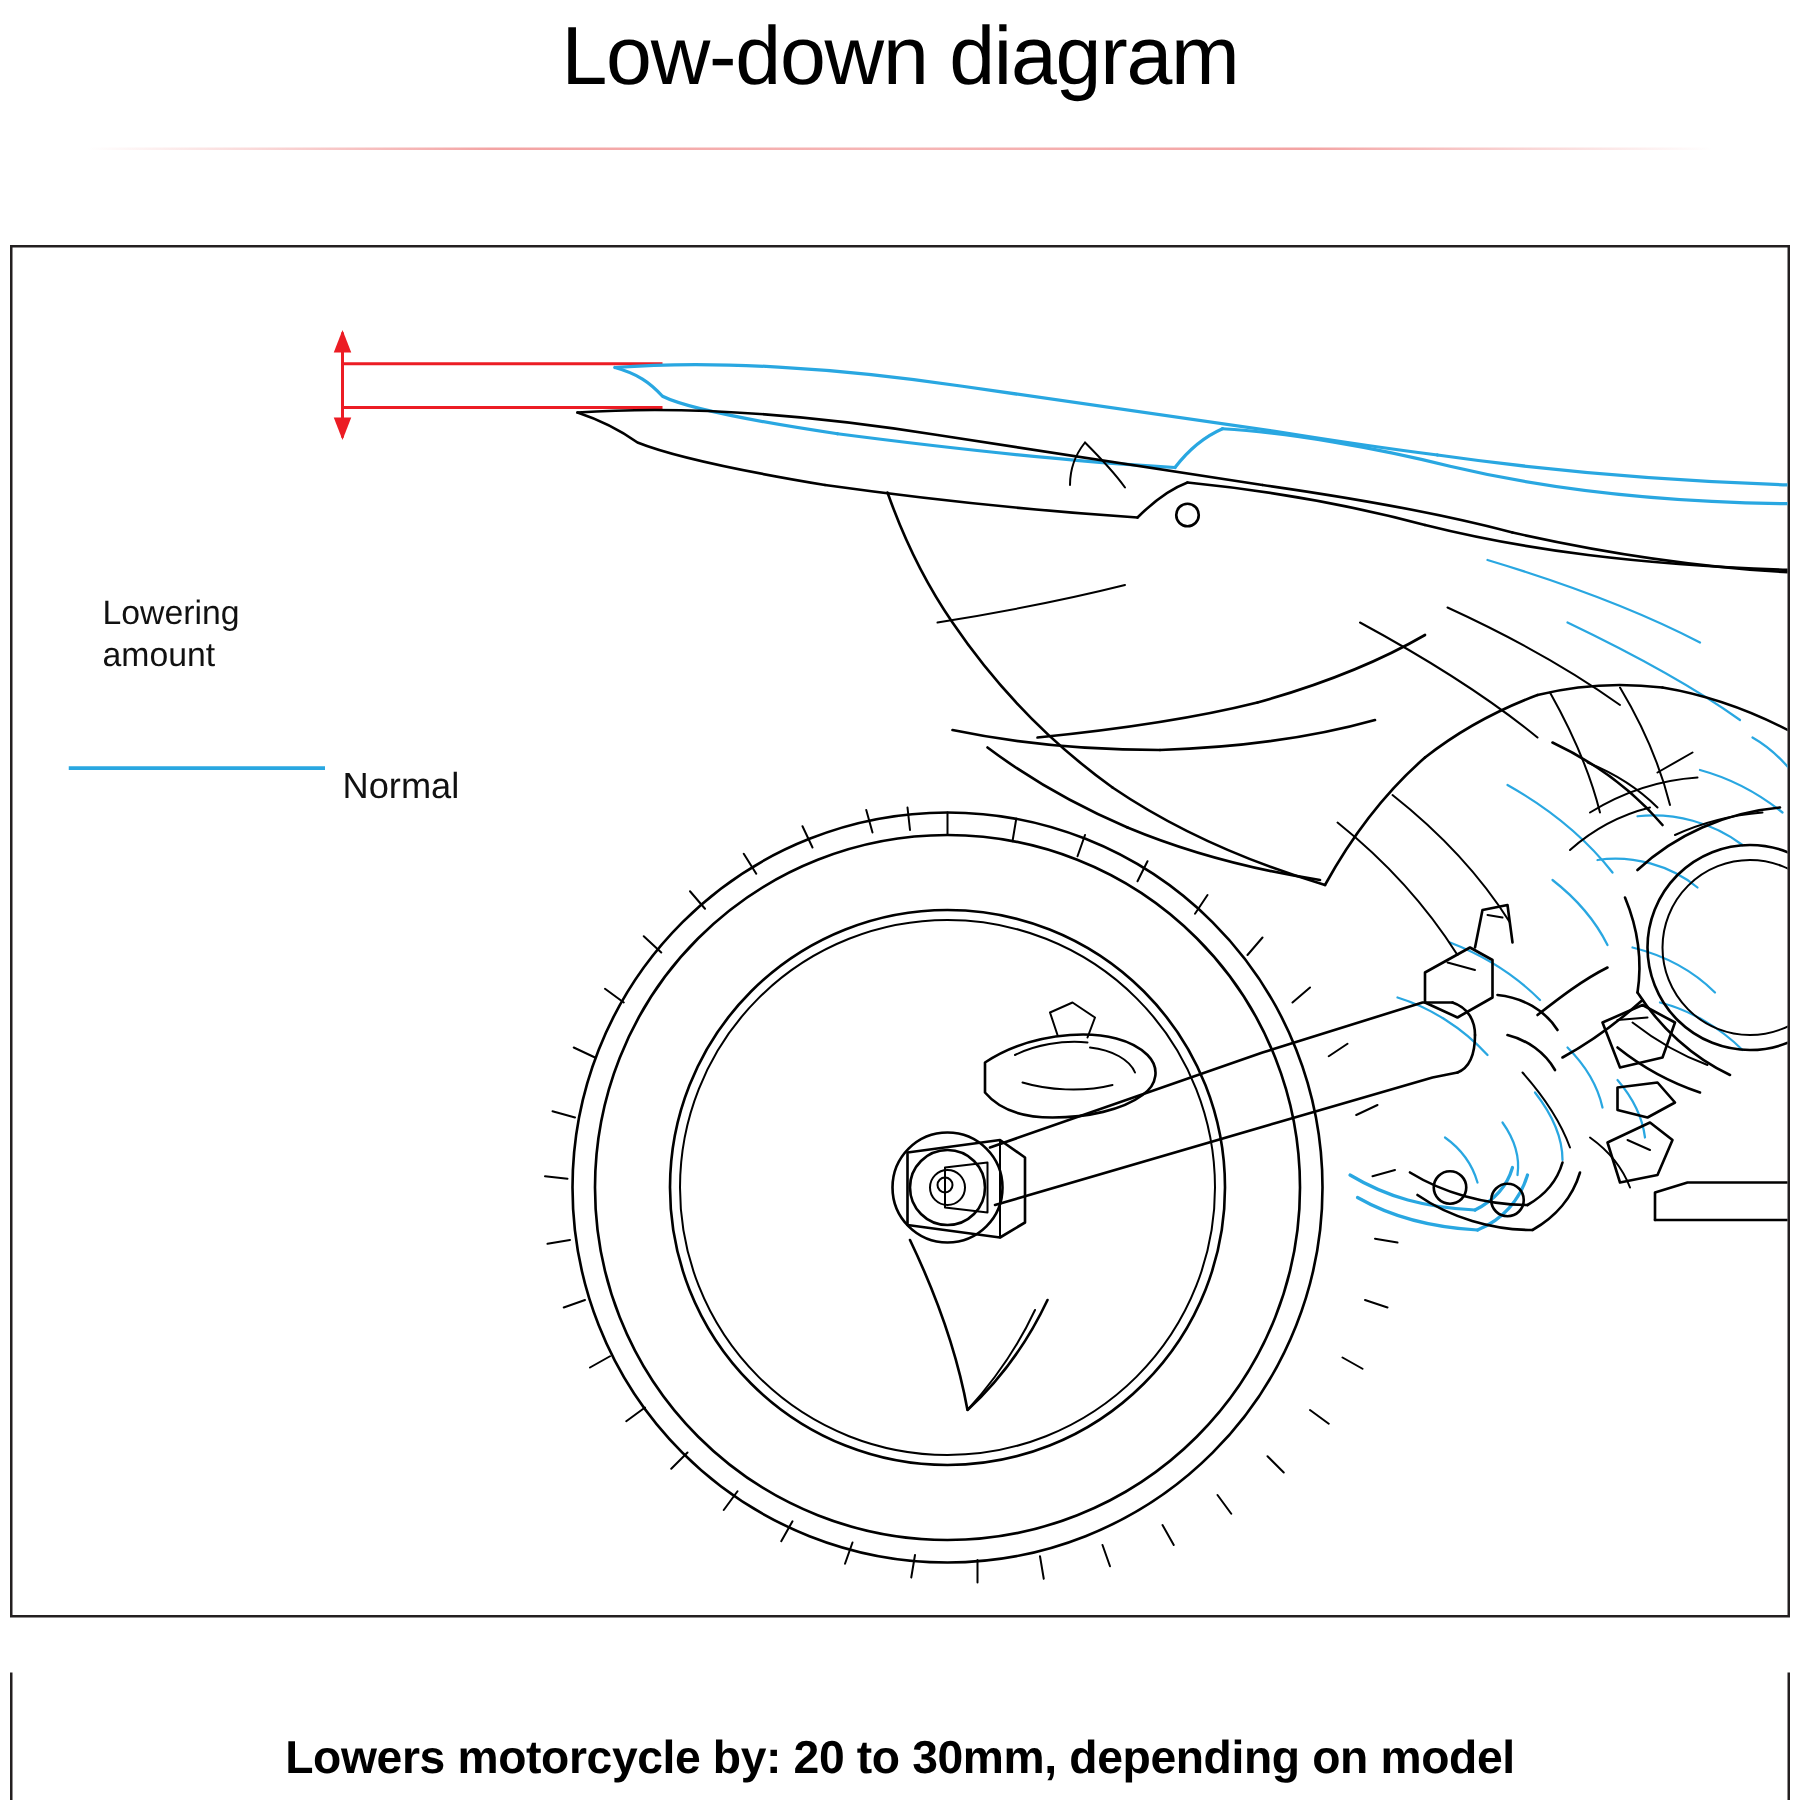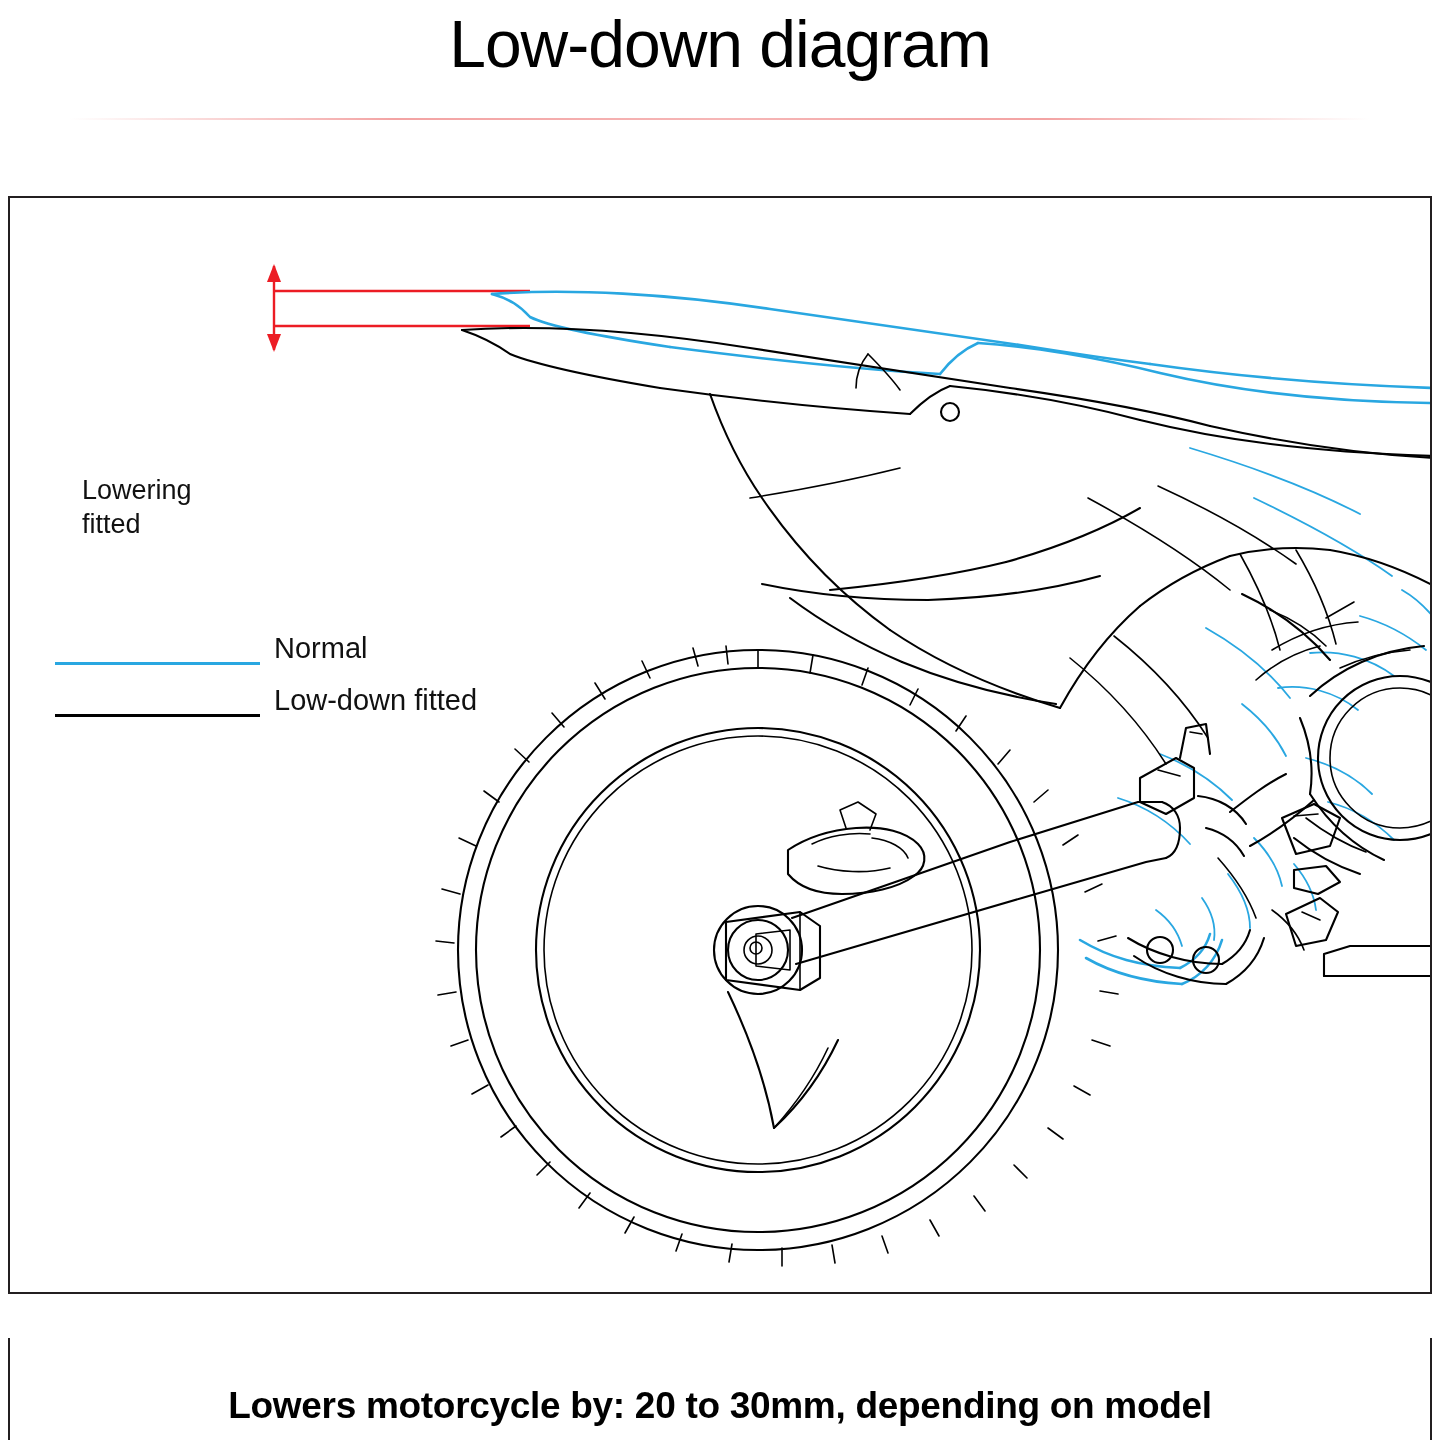--- a/index.html
+++ b/index.html
@@ -89,21 +89,21 @@
   }
 
   .legend {
     position: absolute;
     left: 45px;
     top: 415px;
     width: 470px;
   }
   .legend-row {
     display: flex;
-    align-items: flex-end;
+    align-items: flex-start;
     height: 52px;
   }
   .legend-swatch {
     width: 205px;
     height: 0;
     border-top: 3px solid #000;
     margin-right: 14px;
   }
   .legend-swatch.normal { border-top-color: #29a7e1; }
   .legend-swatch.lowdown { border-top-color: #000000; }
@@ -302,31 +302,27 @@
         <path class="blk-thin" d="M1060,460 C1100,492 1132,528 1156,566"></path>
         <path class="blk-thin" d="M1104,438 C1142,468 1174,502 1198,540"></path>
         <path class="blk-thin" d="M1230,356 C1248,388 1262,420 1270,452"></path>
         <path class="blk-thin" d="M1286,352 C1304,382 1318,414 1326,446"></path>
         <path class="blk-thin" d="M1316,420 L1344,404"></path>
       </g>
     </svg>
 
     <div class="lowering-label">
       <div>Lowering</div>
-      <div>fitted</div>
+      <div>amount</div>
     </div>
 
     <div class="legend">
       <div class="legend-row">
         <span class="legend-swatch normal"></span>
         <span class="legend-label">Normal</span>
       </div>
-      <div class="legend-row">
-        <span class="legend-swatch lowdown"></span>
-        <span class="legend-label">Low-down fitted</span>
-      </div>
     </div>
   </div>
 
   <div class="caption-box">
     <div class="caption-text">Lowers motorcycle by: 20 to 30mm, depending on model</div>
   </div>
 </div>
 
 </body></html>

